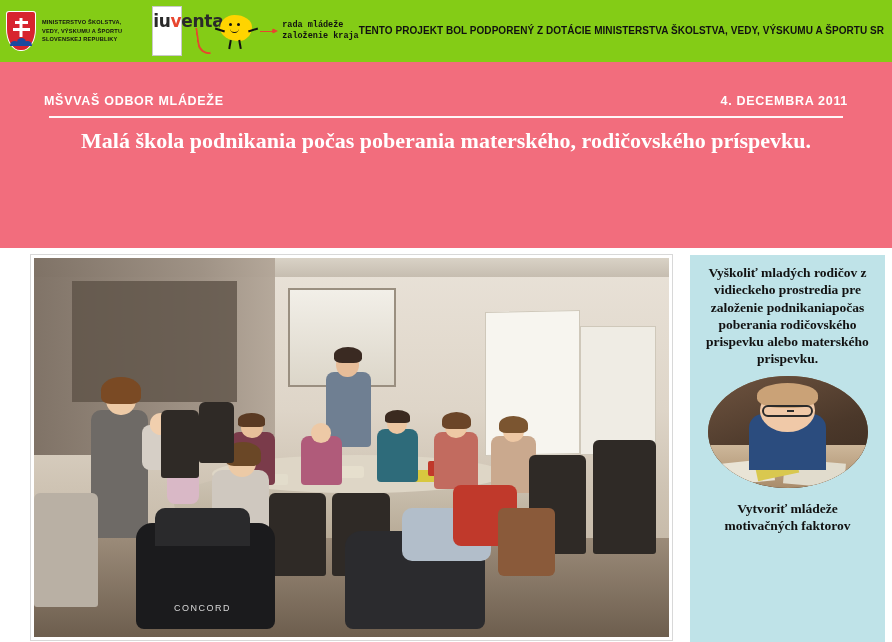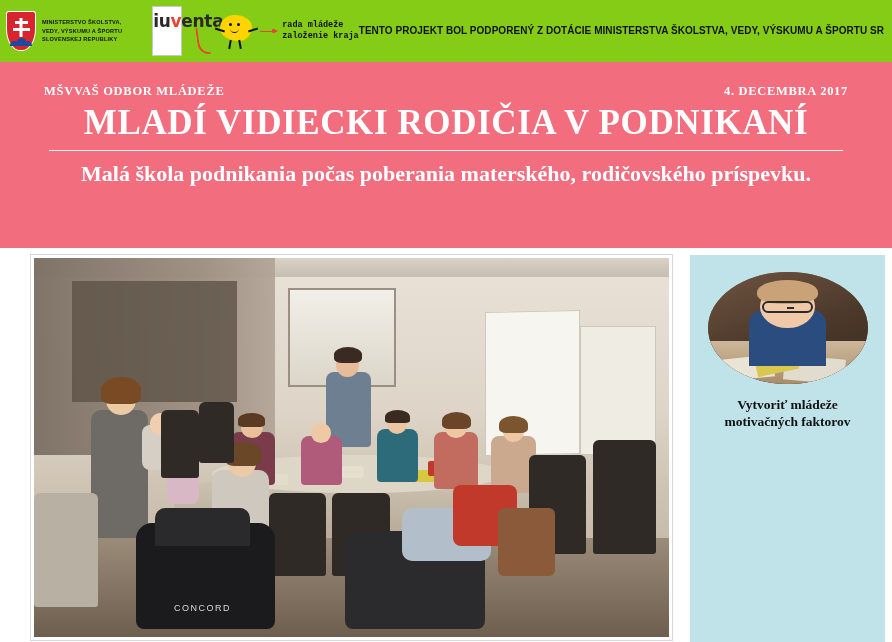--- a/index.html
+++ b/index.html
@@ -247,25 +247,25 @@
     height: 186px;
     background: #f26d7d;
     color: #ffffff;
     box-sizing: border-box;
     padding: 0 44px;
   }
   .hero-meta {
     display: flex;
     align-items: baseline;
     justify-content: space-between;
-    padding-top: 22px;
+    padding-top: 32px;
     font-size: 12.5px;
     font-weight: bold;
     letter-spacing: 0.7px;
-    font-family: Liberation Serif, serif;
+    font-family: Liberation Sans, sans-serif;
   }
   .hero-meta .center { flex: 1; text-align: center; margin: 0 10px; }
   .hero-meta .right { text-align: right; }
 
   .hero-title {
     margin-top: 6px;
     text-align: center;
     font-family: "Liberation Serif", serif;
     font-weight: bold;
     font-size: 35px;
@@ -484,23 +484,22 @@
     </div>
 
     <div class="funding-text">
       <div>TENTO PROJEKT BOL PODPORENÝ Z DOTÁCIE MINISTERSTVA ŠKOLSTVA, VEDY, VÝSKUMU A ŠPORTU SR</div>
     </div>
   </div>
 
   <div class="hero">
     <div class="hero-meta">
       <div class="left">MŠVVAŠ ODBOR MLÁDEŽE</div>
-      <div class="right">4. DECEMBRA 2017</div>
-    </div>
-    <div class="hero-title">MLADÍ VIDIECKI RODIČIA V PODNIKANÍ</div>
+      <div class="right">4. DECEMBRA 2011</div>
+    </div>
     <div class="hero-rule"></div>
     <div class="hero-sub">Malá škola podnikania počas poberania materského, rodičovského príspevku.</div>
   </div>
 
   <div class="content">
 
     <div class="photo-col">
       <div class="photo-frame">
         <div class="ph room-wall"></div>
         <div class="ph ceiling"></div>
@@ -567,20 +566,21 @@
         <div class="ph" style="left:49%;top:72%;width:22%;height:26%;background:#2b2b2e;border-radius:16px 16px 8px 8px;"></div>
         <div class="ph" style="left:58%;top:66%;width:14%;height:14%;background:#b2beca;border-radius:10px;"></div>
         <div class="ph" style="left:66%;top:60%;width:10%;height:16%;background:#c0392b;border-radius:8px;"></div>
         <div class="ph" style="left:73%;top:66%;width:9%;height:18%;background:#8a5a3a;border-radius:6px;"></div>
 
         <div class="photo-credit">CONCORD</div>
       </div>
     </div>
 
     <div class="side-col">
+      <div class="side-text">Vyškoliť mladých rodičov z vidieckeho prostredia pre založenie podnikaniapočas poberania rodičovského prispevku alebo materského prispevku.</div>
 
       <div class="side-photo">
         <div class="sp sp-bg"></div>
         <div class="sp sp-table"></div>
         <div class="sp sp-paper1"></div>
         <div class="sp sp-paper2"></div>
         <div class="sp sp-paper3"></div>
         <div class="sp sp-body"></div>
         <div class="sp sp-head"></div>
         <div class="sp sp-hair"></div>

